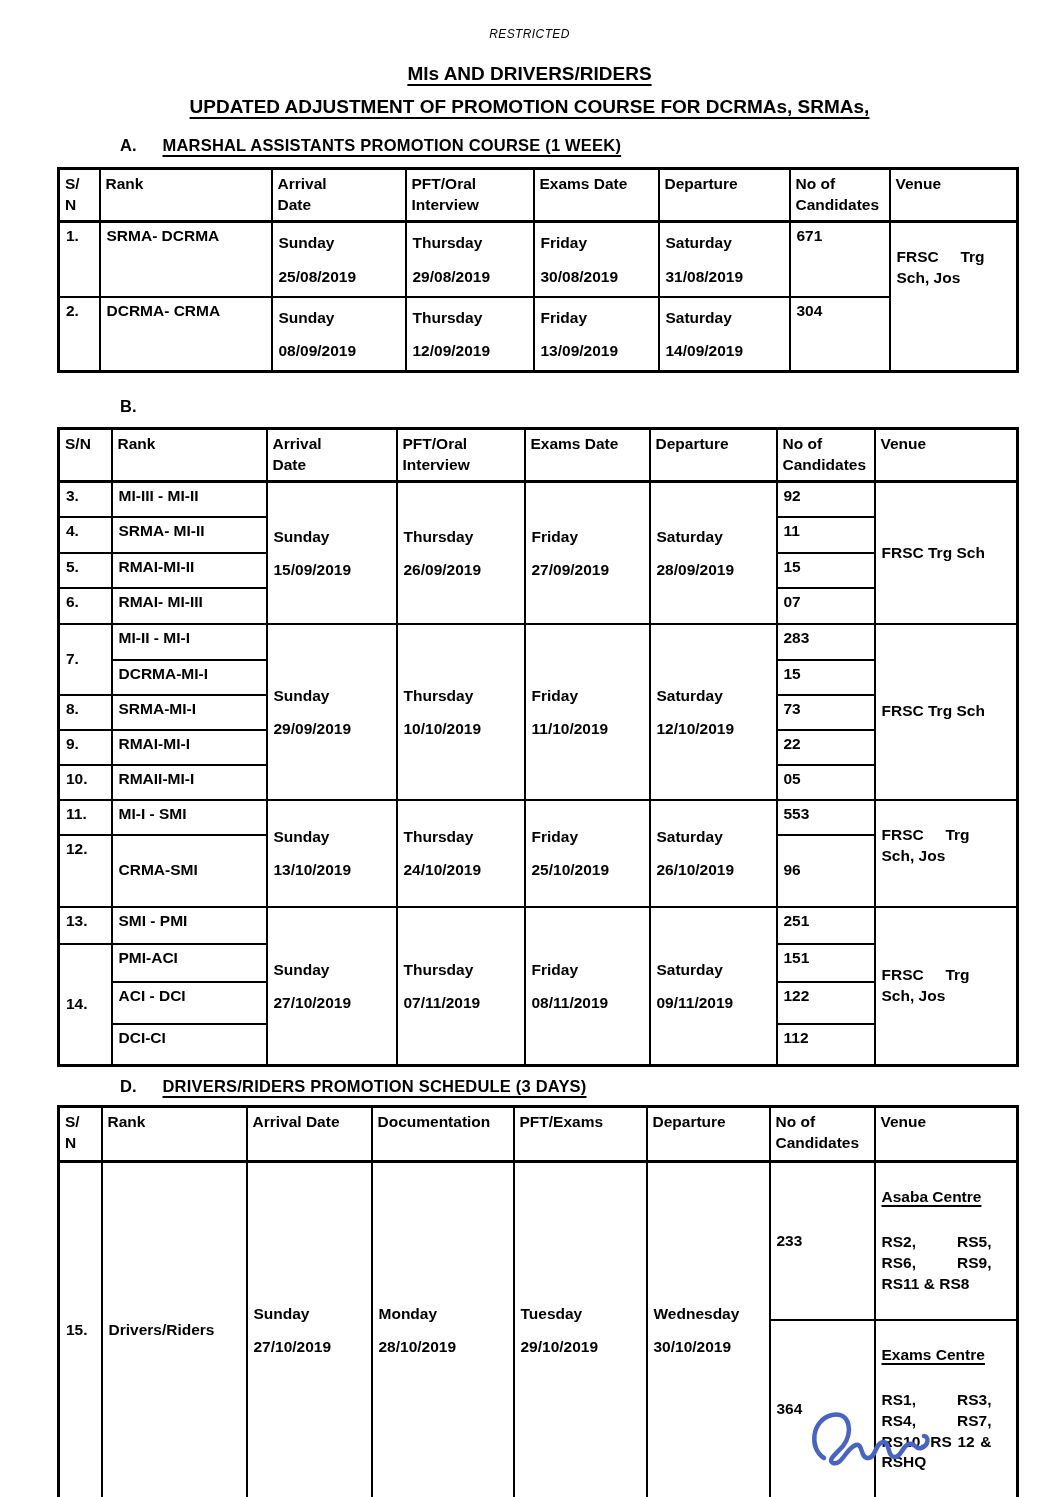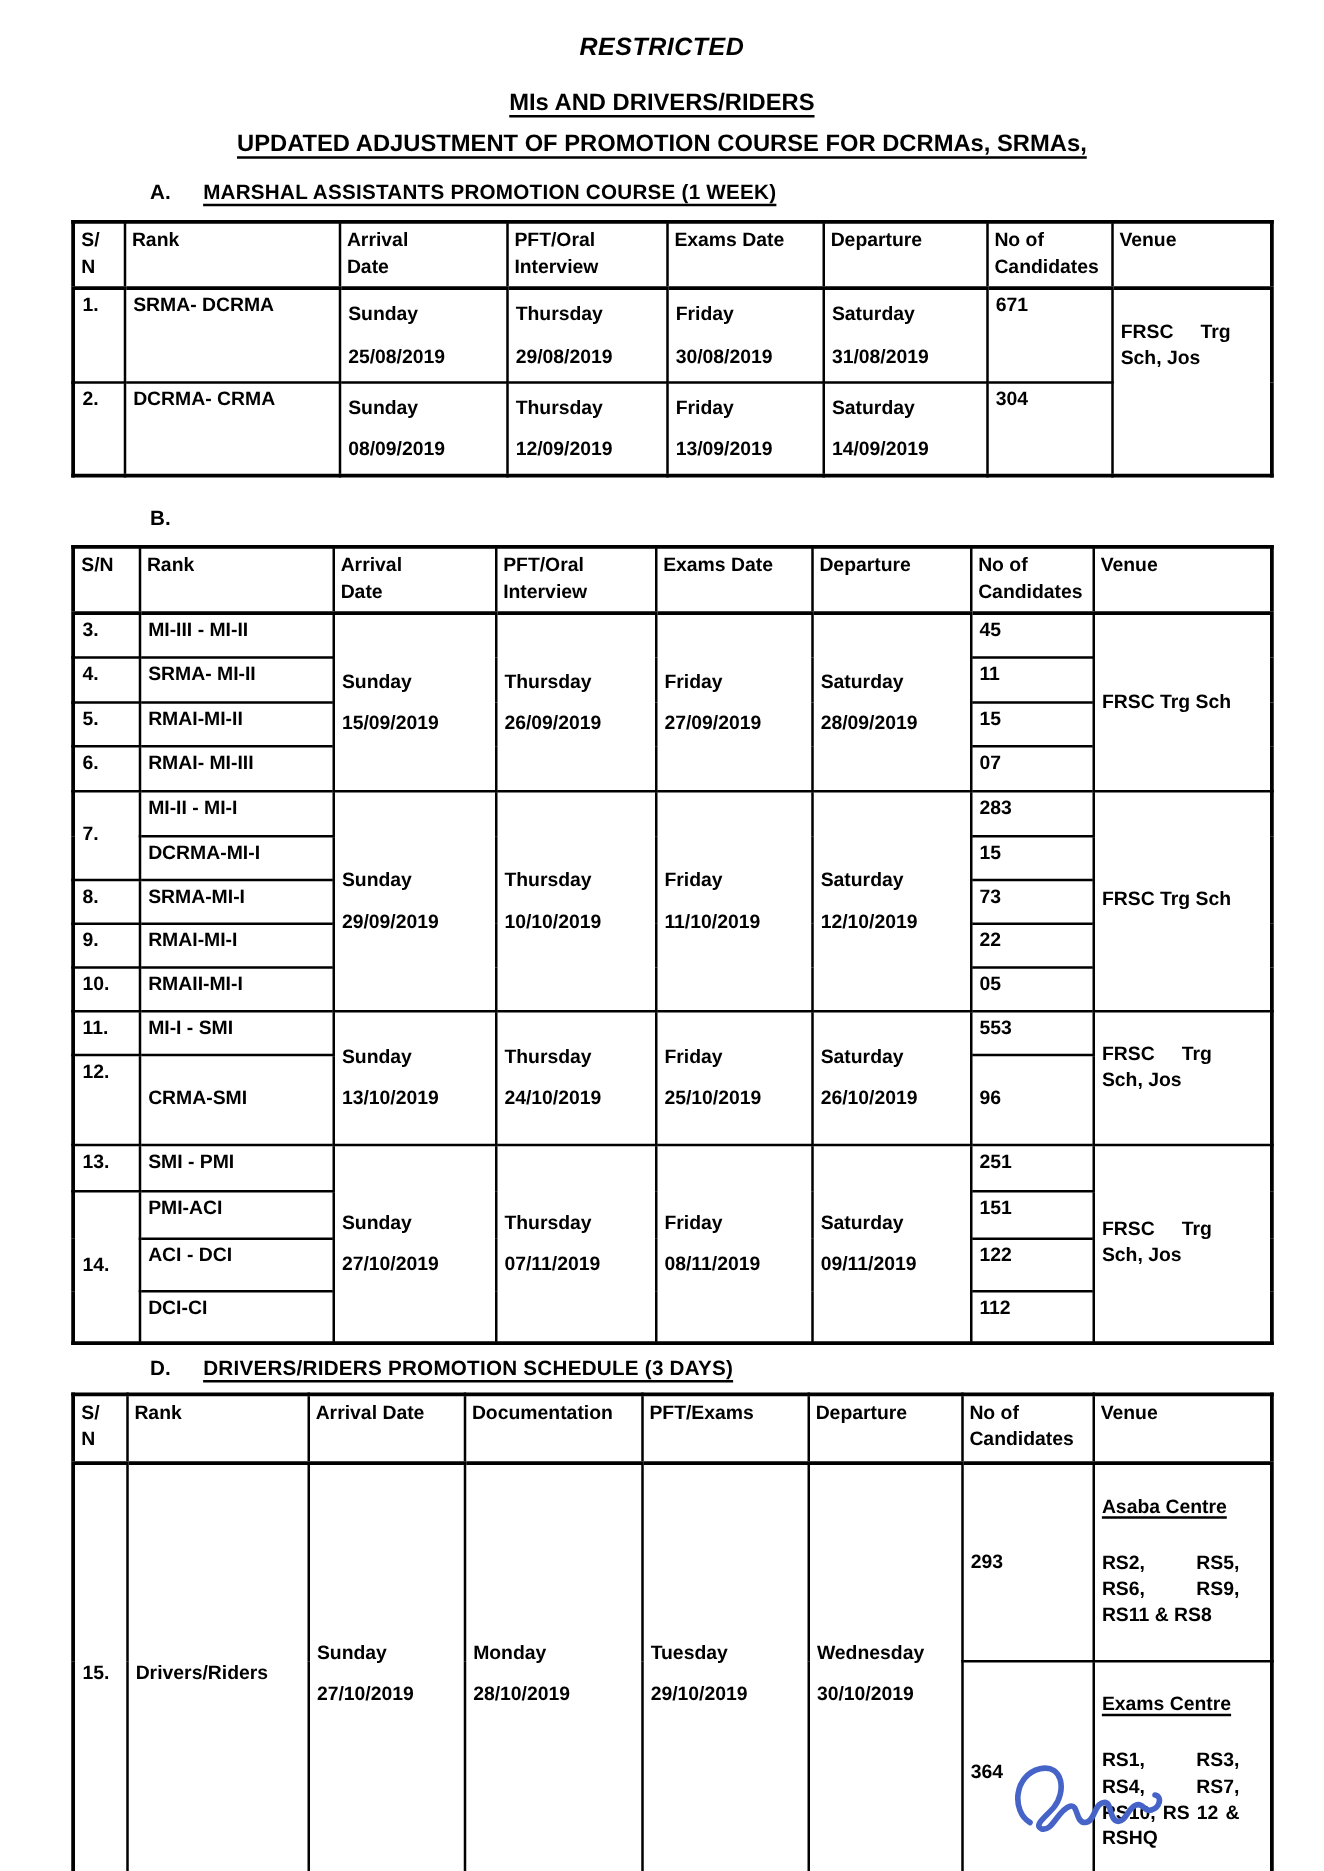--- a/index.html
+++ b/index.html
@@ -3,21 +3,21 @@
 <meta charset="utf-8">
 <style>
   * { box-sizing: border-box; }
   html,body { margin:0; padding:0; background:#ffffff; }
   .page {
     position:relative; width:1059px; height:1497px; background:#fff;
     font-family:"Liberation Sans", sans-serif; color:#000; overflow:hidden;
   }
   .classification {
     padding-top:27px; text-align:center;
-    font-size:20px; font-weight:700; font-style:italic; letter-spacing:.4px;
+    font-size:12px; font-weight:400; font-style:italic; letter-spacing:.4px;
   }
   .title { margin-top:17px; text-align:center; font-size:19px; font-weight:700; line-height:1.72; }
   .title .uline { text-decoration:underline; text-decoration-thickness:2px; text-underline-offset:4px; }
   .section-heading {
     margin:13px 0 0 120px; display:flex; gap:26px;
     font-size:16.5px; font-weight:700; align-items:baseline;
   }
   .section-heading .txt { text-decoration:underline; text-decoration-thickness:2px; text-underline-offset:4px; letter-spacing:.2px; }
   .sh-b { margin-top:24px; }
   .sh-d { margin-top:10px; }
@@ -155,21 +155,21 @@
         <td>3.</td>
         <td>MI-III - MI-II</td>
         <td rowspan="4" class="date mid">Sunday
 15/09/2019</td>
         <td rowspan="4" class="date mid">Thursday
 26/09/2019</td>
         <td rowspan="4" class="date mid">Friday
 27/09/2019</td>
         <td rowspan="4" class="date mid">Saturday
 28/09/2019</td>
-        <td class="c">45</td>
+        <td class="c">92</td>
         <td rowspan="4" class="mid">
           <div class="venue-plain">FRSC Trg Sch</div>
         </td>
       </tr>
       <tr style="height:36px">
         <td>4.</td>
         <td>SRMA- MI-II</td>
         <td class="c">11</td>
       </tr>
       <tr style="height:35px">
@@ -308,21 +308,21 @@
         <td rowspan="2" class="mid">15.</td>
         <td rowspan="2" class="mid">Drivers/Riders</td>
         <td rowspan="2" class="date mid">Sunday
 27/10/2019</td>
         <td rowspan="2" class="date mid">Monday
 28/10/2019</td>
         <td rowspan="2" class="date mid">Tuesday
 29/10/2019</td>
         <td rowspan="2" class="date mid">Wednesday
 30/10/2019</td>
-        <td class="c mid">293</td>
+        <td class="c mid">233</td>
         <td>
           <div class="centre-title">Asaba Centre</div>
           <div class="jw-wide">RS2, RS5, RS6, RS9, RS11 &amp; RS8</div>
         </td>
       </tr>
       <tr style="height:137px">
         <td class="c mid">364</td>
         <td>
           <div class="centre-title">Exams Centre</div>
           <div class="jw-wide">RS1, RS3, RS4, RS7, RS10, RS 12 &amp; RSHQ</div>

